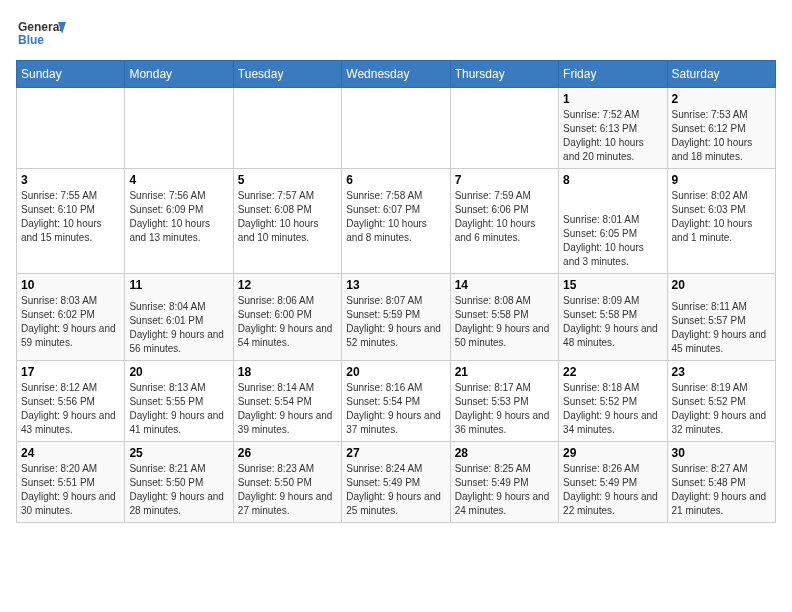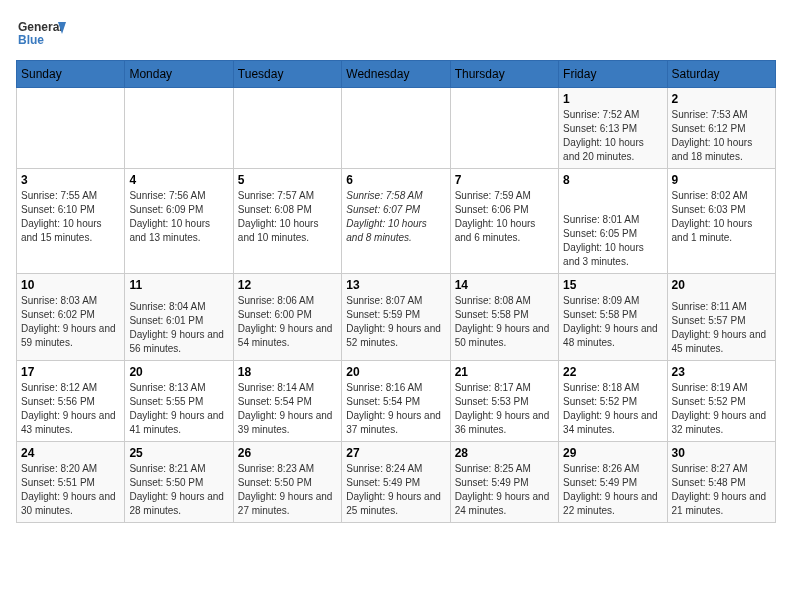--- a/index.html
+++ b/index.html
@@ -31,21 +31,21 @@
       font-size: 14px;
       color: #555;
     }
     table {
       width: 100%;
       border-collapse: collapse;
       font-size: 11px;
     }
     thead tr th {
       background: #3a7abf;
-      color: #000000;
+      color: #ffffff;
       padding: 6px 4px;
       text-align: left;
       font-weight: normal;
       font-size: 12px;
       border: 1px solid #2e6aaf;
     }
     tbody tr td {
       border: 1px solid #ccc;
       vertical-align: top;
       padding: 4px 4px;
@@ -131,21 +131,21 @@
 Daylight: 10 hours and 13 minutes.</div>
         </td>
         <td>
           <div class="day-num">5</div>
           <div class="day-info" style="white-space: pre-line;">Sunrise: 7:57 AM
 Sunset: 6:08 PM
 Daylight: 10 hours and 10 minutes.</div>
         </td>
         <td>
           <div class="day-num">6</div>
-          <div class="day-info" style="white-space: pre-line; font-style: italic;">Sunrise: 7:58 AM
+          <div class="day-info" style="white-space: pre-line;">Sunrise: 7:58 AM
 Sunset: 6:07 PM
 Daylight: 10 hours and 8 minutes.</div>
         </td>
         <td>
           <div class="day-num">7</div>
           <div class="day-info" style="white-space: pre-line;">Sunrise: 7:59 AM
 Sunset: 6:06 PM
 Daylight: 10 hours and 6 minutes.</div>
         </td>
         <td>

